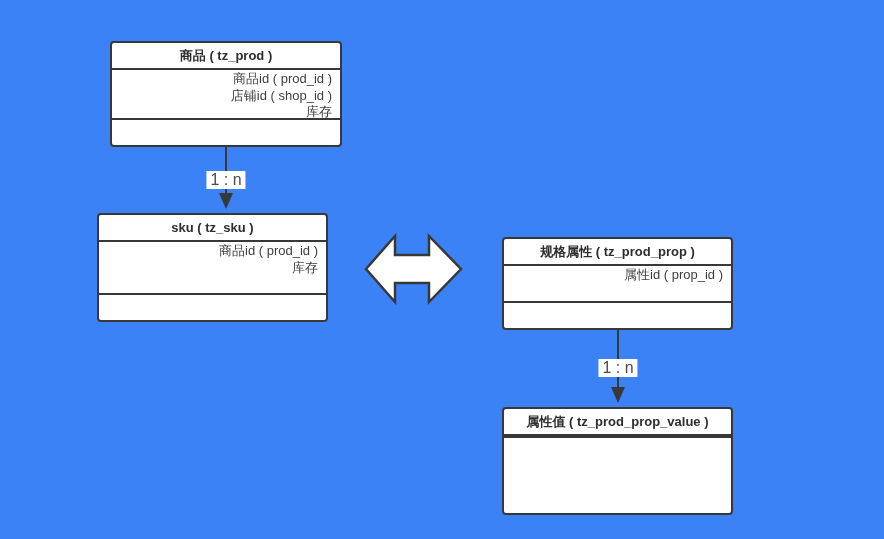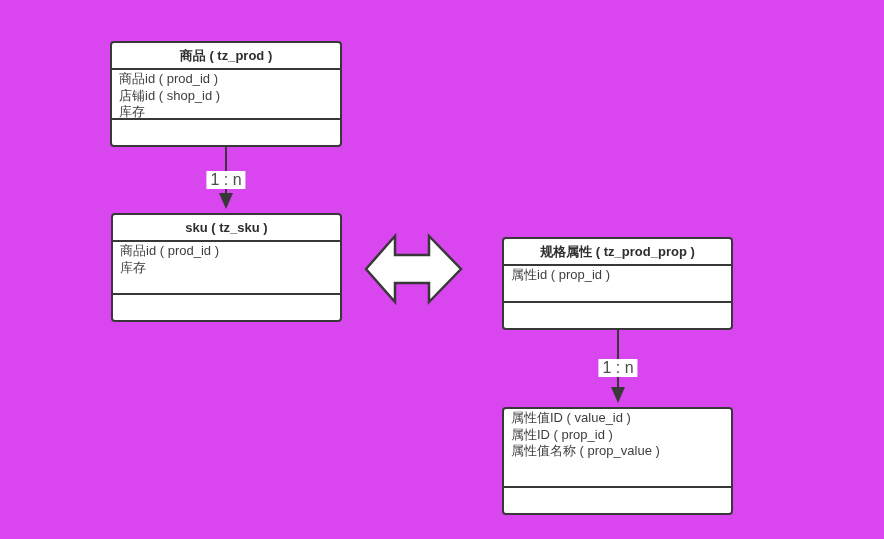--- a/index.html
+++ b/index.html
@@ -1,18 +1,18 @@
 <!DOCTYPE html>
 <html><head>
 <meta charset="utf-8">
 <style>
   html,body { margin:0; padding:0; background:#ffffff; }
   .canvas {
-    position:relative; width:884px; height:539px; background:#d946ef;
-    font-family:"Liberation Sans","DejaVu Sans",sans-serif; overflow:hidden;
+    position:relative; width:884px; height:539px; background:#3b82f6;
+    font-family:"Liberation Sans","DejaVu Sans",sans-serif; overflow:hidden;text-align:right;
   }
   .overlay { position:absolute; left:0; top:0; }
   .entity {
     position:absolute; display:flex; flex-direction:column;
     background:#ffffff; border:2px solid #383838; border-radius:4px;
     box-sizing:border-box;
   }
   .e-header {
     height:25px; flex:0 0 25px; display:flex; align-items:center; justify-content:center;
     font-weight:bold; font-size:13px; color:#2e2e2e;
@@ -49,42 +49,38 @@
   <div class="entity" style="left:110px; top:41px; width:232px; height:106px;">
     <div class="e-header">商品 ( tz_prod )</div>
     <div class="e-body">
       <div class="e-row">商品id ( prod_id )</div>
       <div class="e-row">店铺id ( shop_id )</div>
       <div class="e-row">库存</div>
     </div>
     <div class="e-footer"></div>
   </div>
 
-  <div class="entity" style="left:111px; top:213px; width:231px; height:109px;">
+  <div class="entity" style="left:97px; top:213px; width:231px; height:109px;">
     <div class="e-header">sku ( tz_sku )</div>
     <div class="e-body">
       <div class="e-row">商品id ( prod_id )</div>
       <div class="e-row">库存</div>
     </div>
     <div class="e-footer"></div>
   </div>
 
   <div class="entity" style="left:502px; top:237px; width:231px; height:93px;">
     <div class="e-header">规格属性 ( tz_prod_prop )</div>
     <div class="e-body">
       <div class="e-row">属性id ( prop_id )</div>
     </div>
     <div class="e-footer"></div>
   </div>
 
   <div class="entity" style="left:502px; top:407px; width:231px; height:108px;">
-    <div class="e-body">
-      <div class="e-row">属性值ID ( value_id )</div>
-      <div class="e-row">属性ID ( prop_id )</div>
-      <div class="e-row">属性值名称 ( prop_value )</div>
-    </div>
+    <div class="e-header">属性值 ( tz_prod_prop_value )</div>
     <div class="e-footer"></div>
   </div>
 
   <div class="rel-label" style="left:226px; top:180px;">1 : n</div>
   <div class="rel-label" style="left:618px; top:368px;">1 : n</div>
 
 </div>
 
 </body></html>

